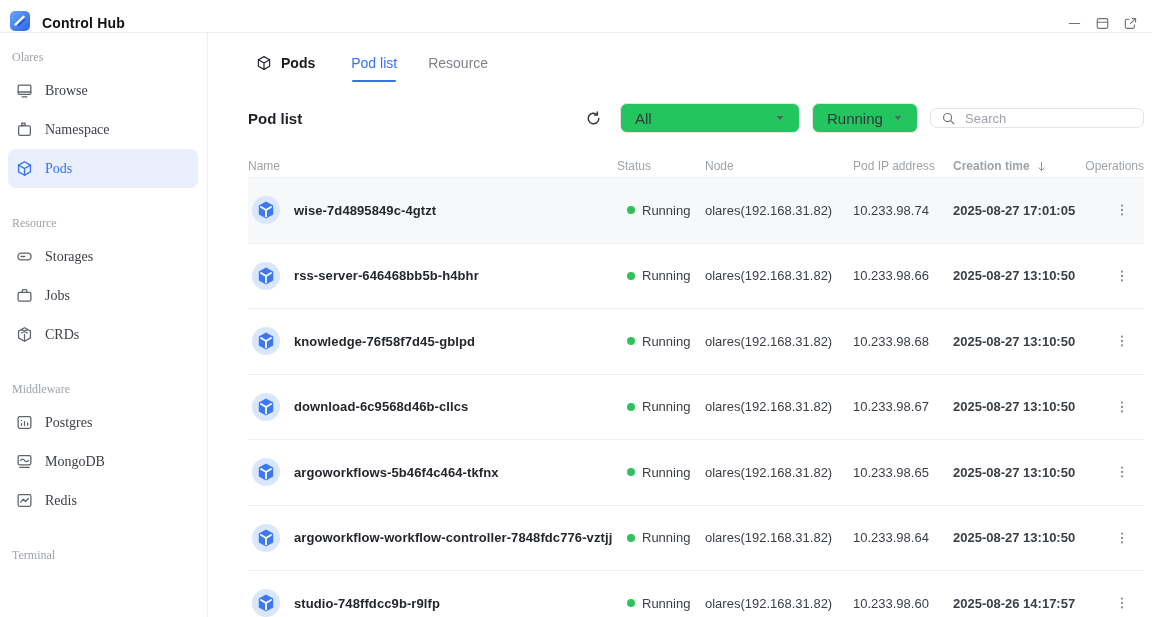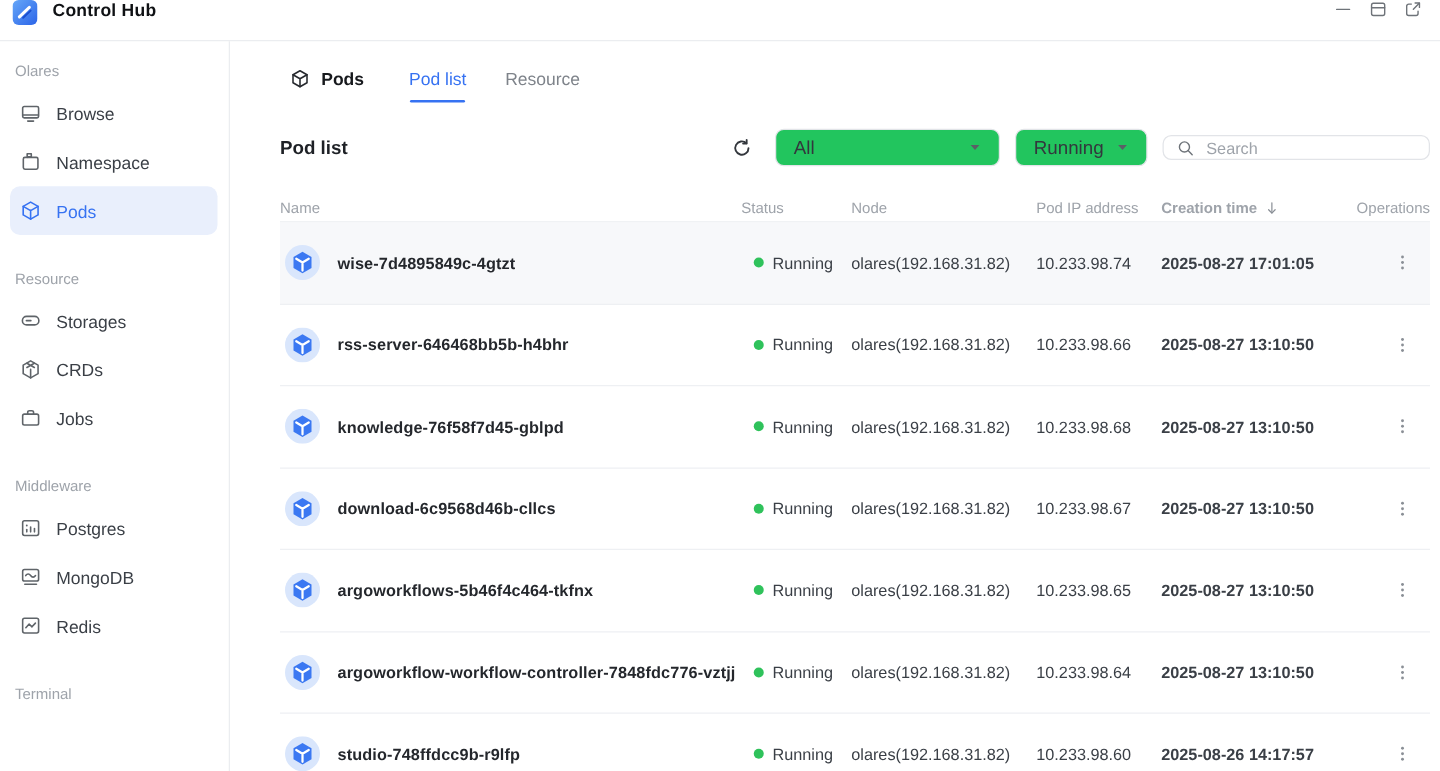--- a/index.html
+++ b/index.html
@@ -11,32 +11,32 @@
     --text-dark:#1B1E23;
     --text-main:#3A3F46;
     --text-muted:#9EA3AA;
     --icon-gray:#5F6469;
   }
   *{margin:0;padding:0;box-sizing:border-box;}
   html,body{width:1152px;height:617px;overflow:hidden;background:#fff;
     font-family:"Liberation Sans",sans-serif;-webkit-font-smoothing:antialiased;}
 
   
-  .topbar{height:33px;border-bottom:1px solid var(--border);display:flex;align-items:flex-start;
-    padding:0 14px 16px 10px;}
+  .topbar{height:33px;border-bottom:1px solid var(--border);display:flex;align-items:flex-end;
+    padding:0 14px 1px 10px;}
   .logo{width:20px;height:20px;flex:none;}
   .app-title{font-size:14px;font-weight:700;color:#0F1114;margin-left:12px;letter-spacing:.2px;}
   .win-controls{margin-left:auto;display:flex;align-items:center;gap:13px;color:#6E7379;}
   .win-btn{width:15px;height:15px;cursor:pointer;}
   .win-btn svg{width:100%;height:100%;fill:none;stroke:currentColor;stroke-width:1.2;
     stroke-linecap:round;stroke-linejoin:round;}
 
   
   .shell{display:flex;height:584px;}
-  .sidebar{width:184px;flex:none;border-right:1px solid var(--border);padding-top:8px;overflow:hidden;}
+  .sidebar{width:208px;flex:none;border-right:1px solid var(--border);padding-top:8px;overflow:hidden;font-family:Liberation Serif, serif;}
   .main{flex:1;overflow:hidden;}
 
   
   .side-label{font-size:12px;color:var(--text-muted);margin:6px 0 4px 12px;height:20px;
     display:flex;align-items:center;}
   .side-section + .side-section .side-label{margin-top:25px;}
   .side-item{height:39px;margin:0 9px 0 8px;padding-left:8px;border-radius:8px;
     display:flex;align-items:center;gap:12px;cursor:pointer;color:var(--text-main);}
   .side-item .sicon{width:17px;height:17px;color:var(--icon-gray);flex:none;display:block;}
   .side-item .slabel{font-size:14px;}
@@ -185,34 +185,34 @@
               <svg viewBox="0 0 16 16">
                 <rect x="1.8" y="4.8" width="12.4" height="6.4" rx="3.2"></rect>
                 <line x1="4.8" y1="8" x2="8.2" y2="8"></line>
               </svg>
             </span>
             <span class="slabel">Storages</span>
           </div>
           <div class="side-item">
             <span class="sicon">
               <svg viewBox="0 0 16 16">
+                <rect x="2" y="5" width="12" height="8.2" rx="1.3"></rect>
+                <path d="M5.8 5 V3.6 a1.2 1.2 0 0 1 1.2 -1.2 h2 a1.2 1.2 0 0 1 1.2 1.2 V5"></path>
+              </svg>
+            </span>
+            <span class="slabel">Jobs</span>
+          </div>
+          <div class="side-item">
+            <span class="sicon">
+              <svg viewBox="0 0 16 16">
                 <path d="M8 1.6 L13.6 4.8 V11.2 L8 14.4 L2.4 11.2 V4.8 Z"></path>
                 <path d="M5.2 3.4 L10.8 6.6 M10.8 3.4 L5.2 6.6 M8 8 V14.4"></path>
               </svg>
             </span>
             <span class="slabel">CRDs</span>
-          </div>
-          <div class="side-item">
-            <span class="sicon">
-              <svg viewBox="0 0 16 16">
-                <rect x="2" y="5" width="12" height="8.2" rx="1.3"></rect>
-                <path d="M5.8 5 V3.6 a1.2 1.2 0 0 1 1.2 -1.2 h2 a1.2 1.2 0 0 1 1.2 1.2 V5"></path>
-              </svg>
-            </span>
-            <span class="slabel">Jobs</span>
           </div>
         </div>
         <div class="side-section">
           <div class="side-label">Middleware</div>
           <div class="side-item">
             <span class="sicon">
               <svg viewBox="0 0 16 16">
                 <rect x="2" y="2.5" width="12" height="11" rx="1.4"></rect>
                 <circle cx="5.1" cy="6" r="0.7" fill="currentColor" stroke="none"></circle>
                 <line x1="5.1" y1="10.8" x2="5.1" y2="9"></line>

